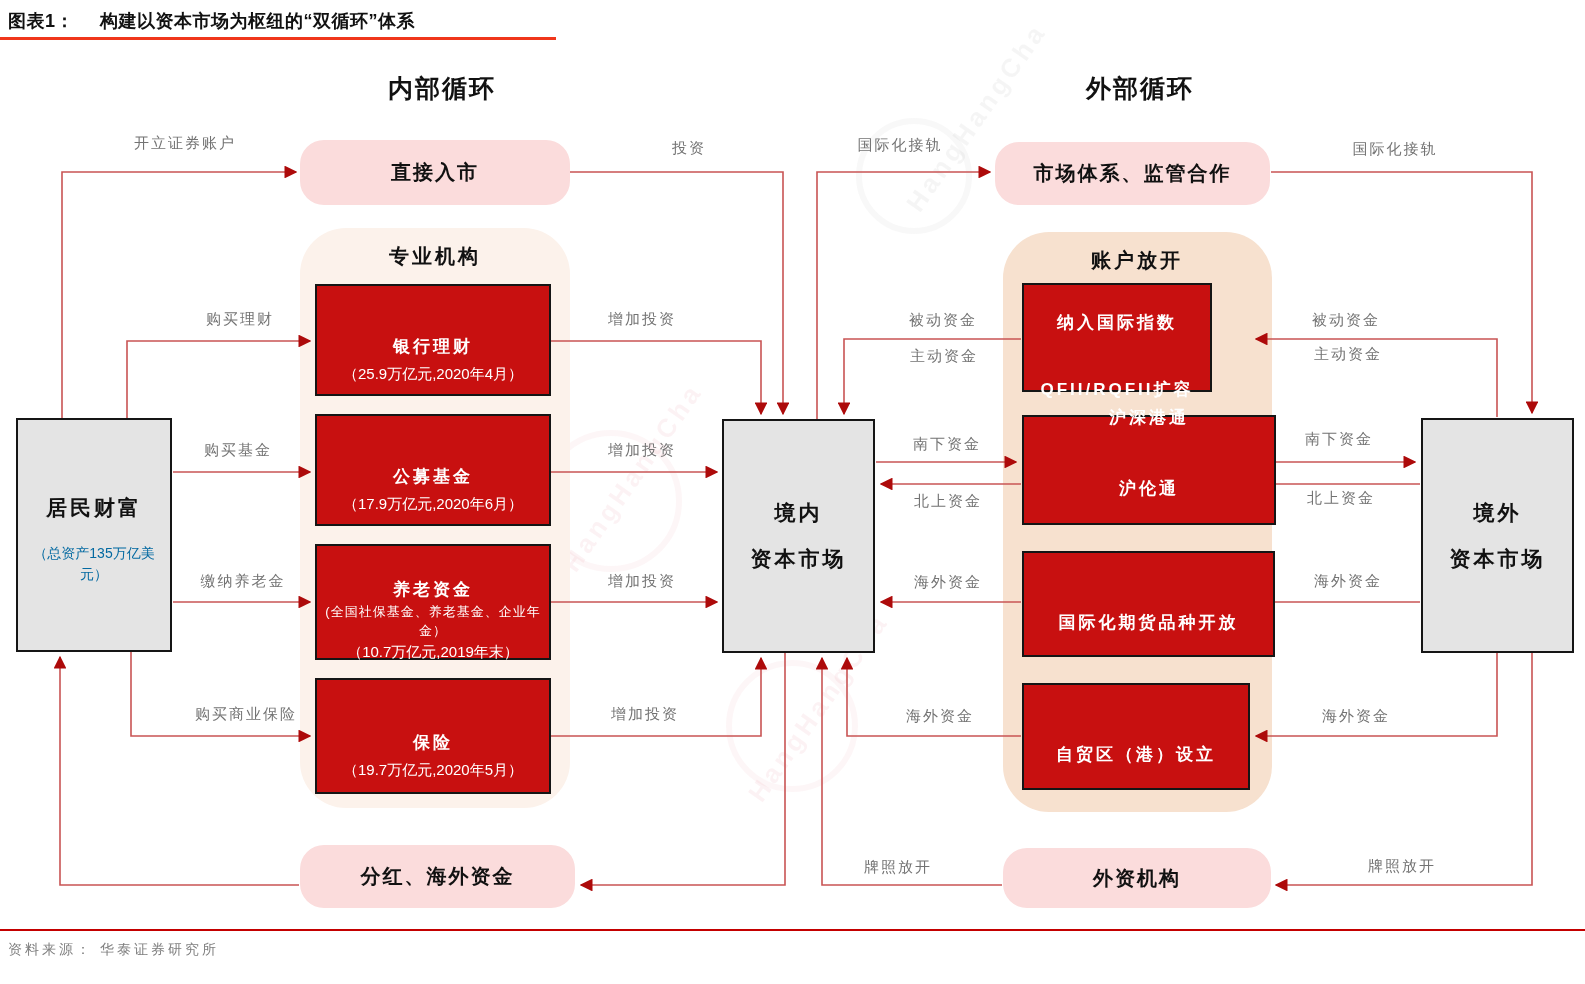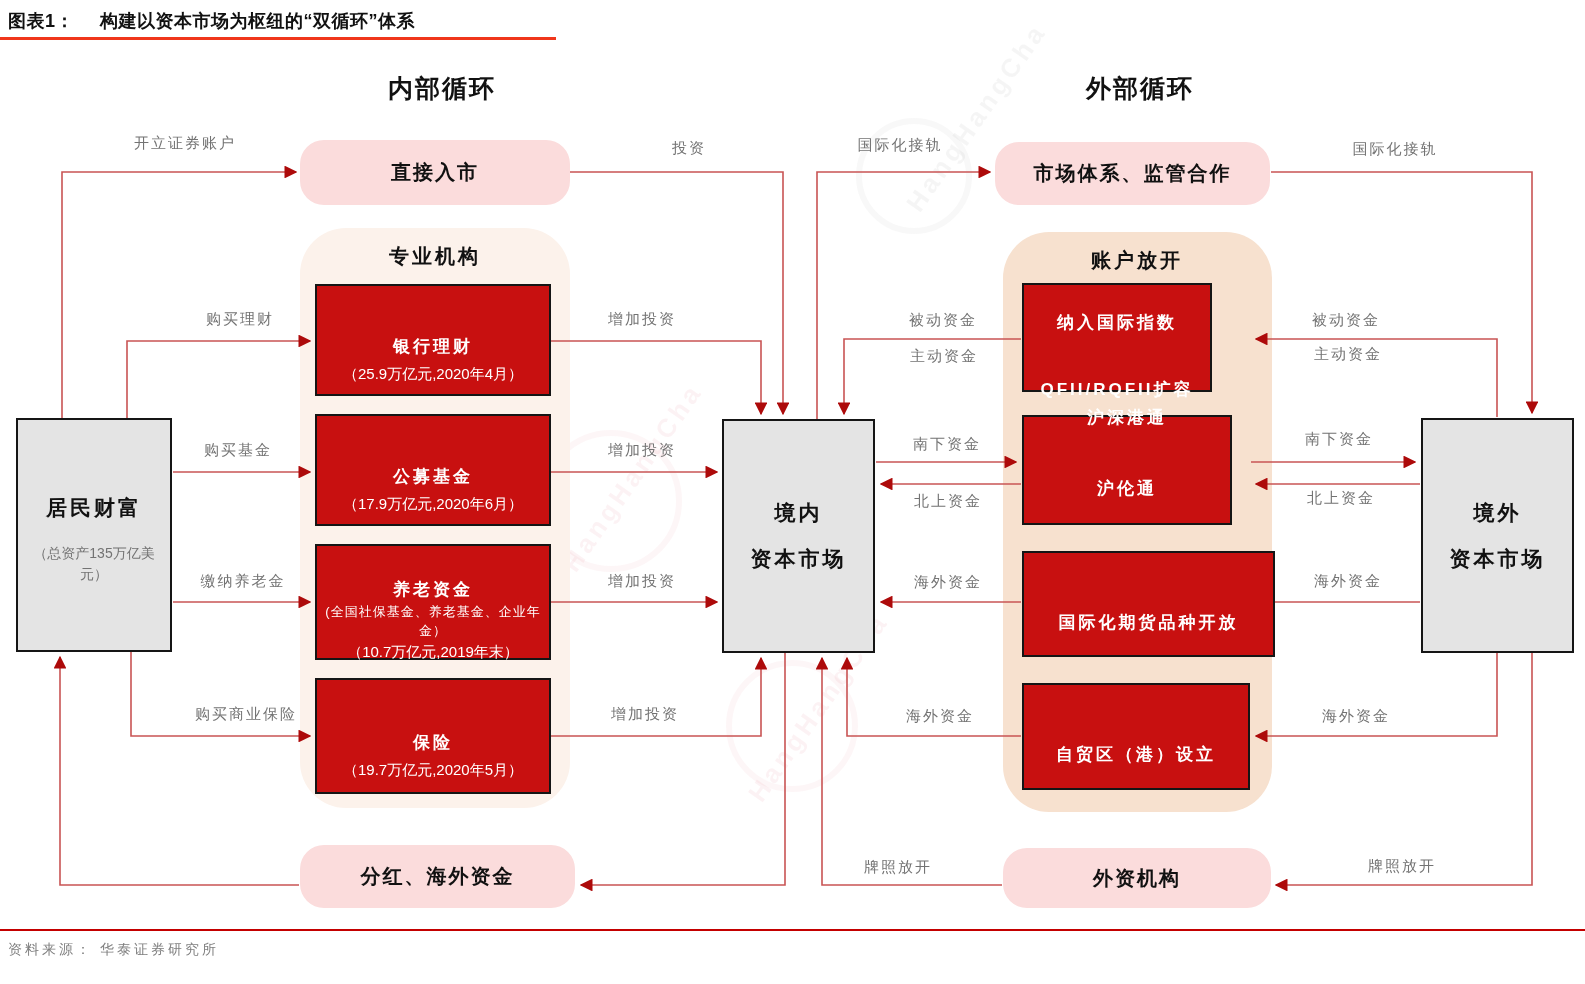--- a/index.html
+++ b/index.html
@@ -8,21 +8,21 @@
   
   .fig-title{position:absolute;left:8px;top:9px;font-size:18px;font-weight:bold;color:#111;letter-spacing:.5px;white-space:nowrap;}
   .fig-title .pfx{margin-right:26px;}
   .title-rule{position:absolute;left:0;top:37px;width:556px;height:3px;background:#f0361b;}
   
   .sec-h{position:absolute;transform:translateX(-50%);font-size:25px;font-weight:bold;color:#111;letter-spacing:2px;white-space:nowrap;}
   
   .gbox{position:absolute;background:#e4e4e4;border:2px solid #151515;box-sizing:border-box;
         display:flex;flex-direction:column;align-items:center;justify-content:center;text-align:center;}
   .gbox .big{font-size:21px;font-weight:bold;color:#111;letter-spacing:3px;line-height:46px;}
-  .gbox .small{font-size:14px;color:#737373;line-height:21px;margin-top:12px;width:140px;}
+  .gbox .small{font-size:14px;color:#0369a1;line-height:21px;margin-top:12px;width:140px;}
   .pink{position:absolute;background:#fbdcdc;border-radius:24px;display:flex;align-items:center;justify-content:center;
         font-size:20px;font-weight:bold;color:#111;letter-spacing:2px;}
   .container{position:absolute;border-radius:46px;}
   .container.left{background:#fcf2eb;}
   .container.right{background:#f7e1cf;}
   .cont-title{position:absolute;transform:translateX(-50%);font-size:20px;font-weight:bold;color:#111;letter-spacing:3px;white-space:nowrap;}
   .rbox{position:absolute;background:#c81010;border:2px solid #151515;box-sizing:border-box;
         display:flex;flex-direction:column;align-items:center;justify-content:center;text-align:center;color:#fff;}
   .rbox .rname{font-size:17px;font-weight:bold;letter-spacing:3px;line-height:30px;margin-top:37px;}
   .rbox .rsub{font-size:13px;line-height:19px;width:218px;letter-spacing:1px;}
@@ -141,21 +141,21 @@
   </div>
   <div class="rbox" style="left:315px;top:678px;width:236px;height:116px">
     <div class="rname">保险</div>
     <div class="rdetail">（19.7万亿元,2020年5月）</div>
   </div>
 
   <div class="rbox" style="left:1022px;top:283px;width:190px;height:109px">
     <div class="rname">纳入国际指数</div>
     <div class="rname">QFII/RQFII扩容</div>
   </div>
-  <div class="rbox" style="left:1022px;top:415px;width:210px;height:110px">
+  <div class="rbox" style="left:1022px;top:415px;width:254px;height:110px">
     <div class="rname" style="line-height:34px">沪深港通</div>
     <div class="rname" style="line-height:34px">沪伦通</div>
     <div class="rname" style="line-height:34px">中日ETF</div>
   </div>
   <div class="rbox" style="left:1022px;top:551px;width:253px;height:106px">
     <div class="rname">国际化期货品种开放</div>
   </div>
   <div class="rbox" style="left:1022px;top:683px;width:228px;height:107px">
     <div class="rname">自贸区（港）设立</div>
   </div>

